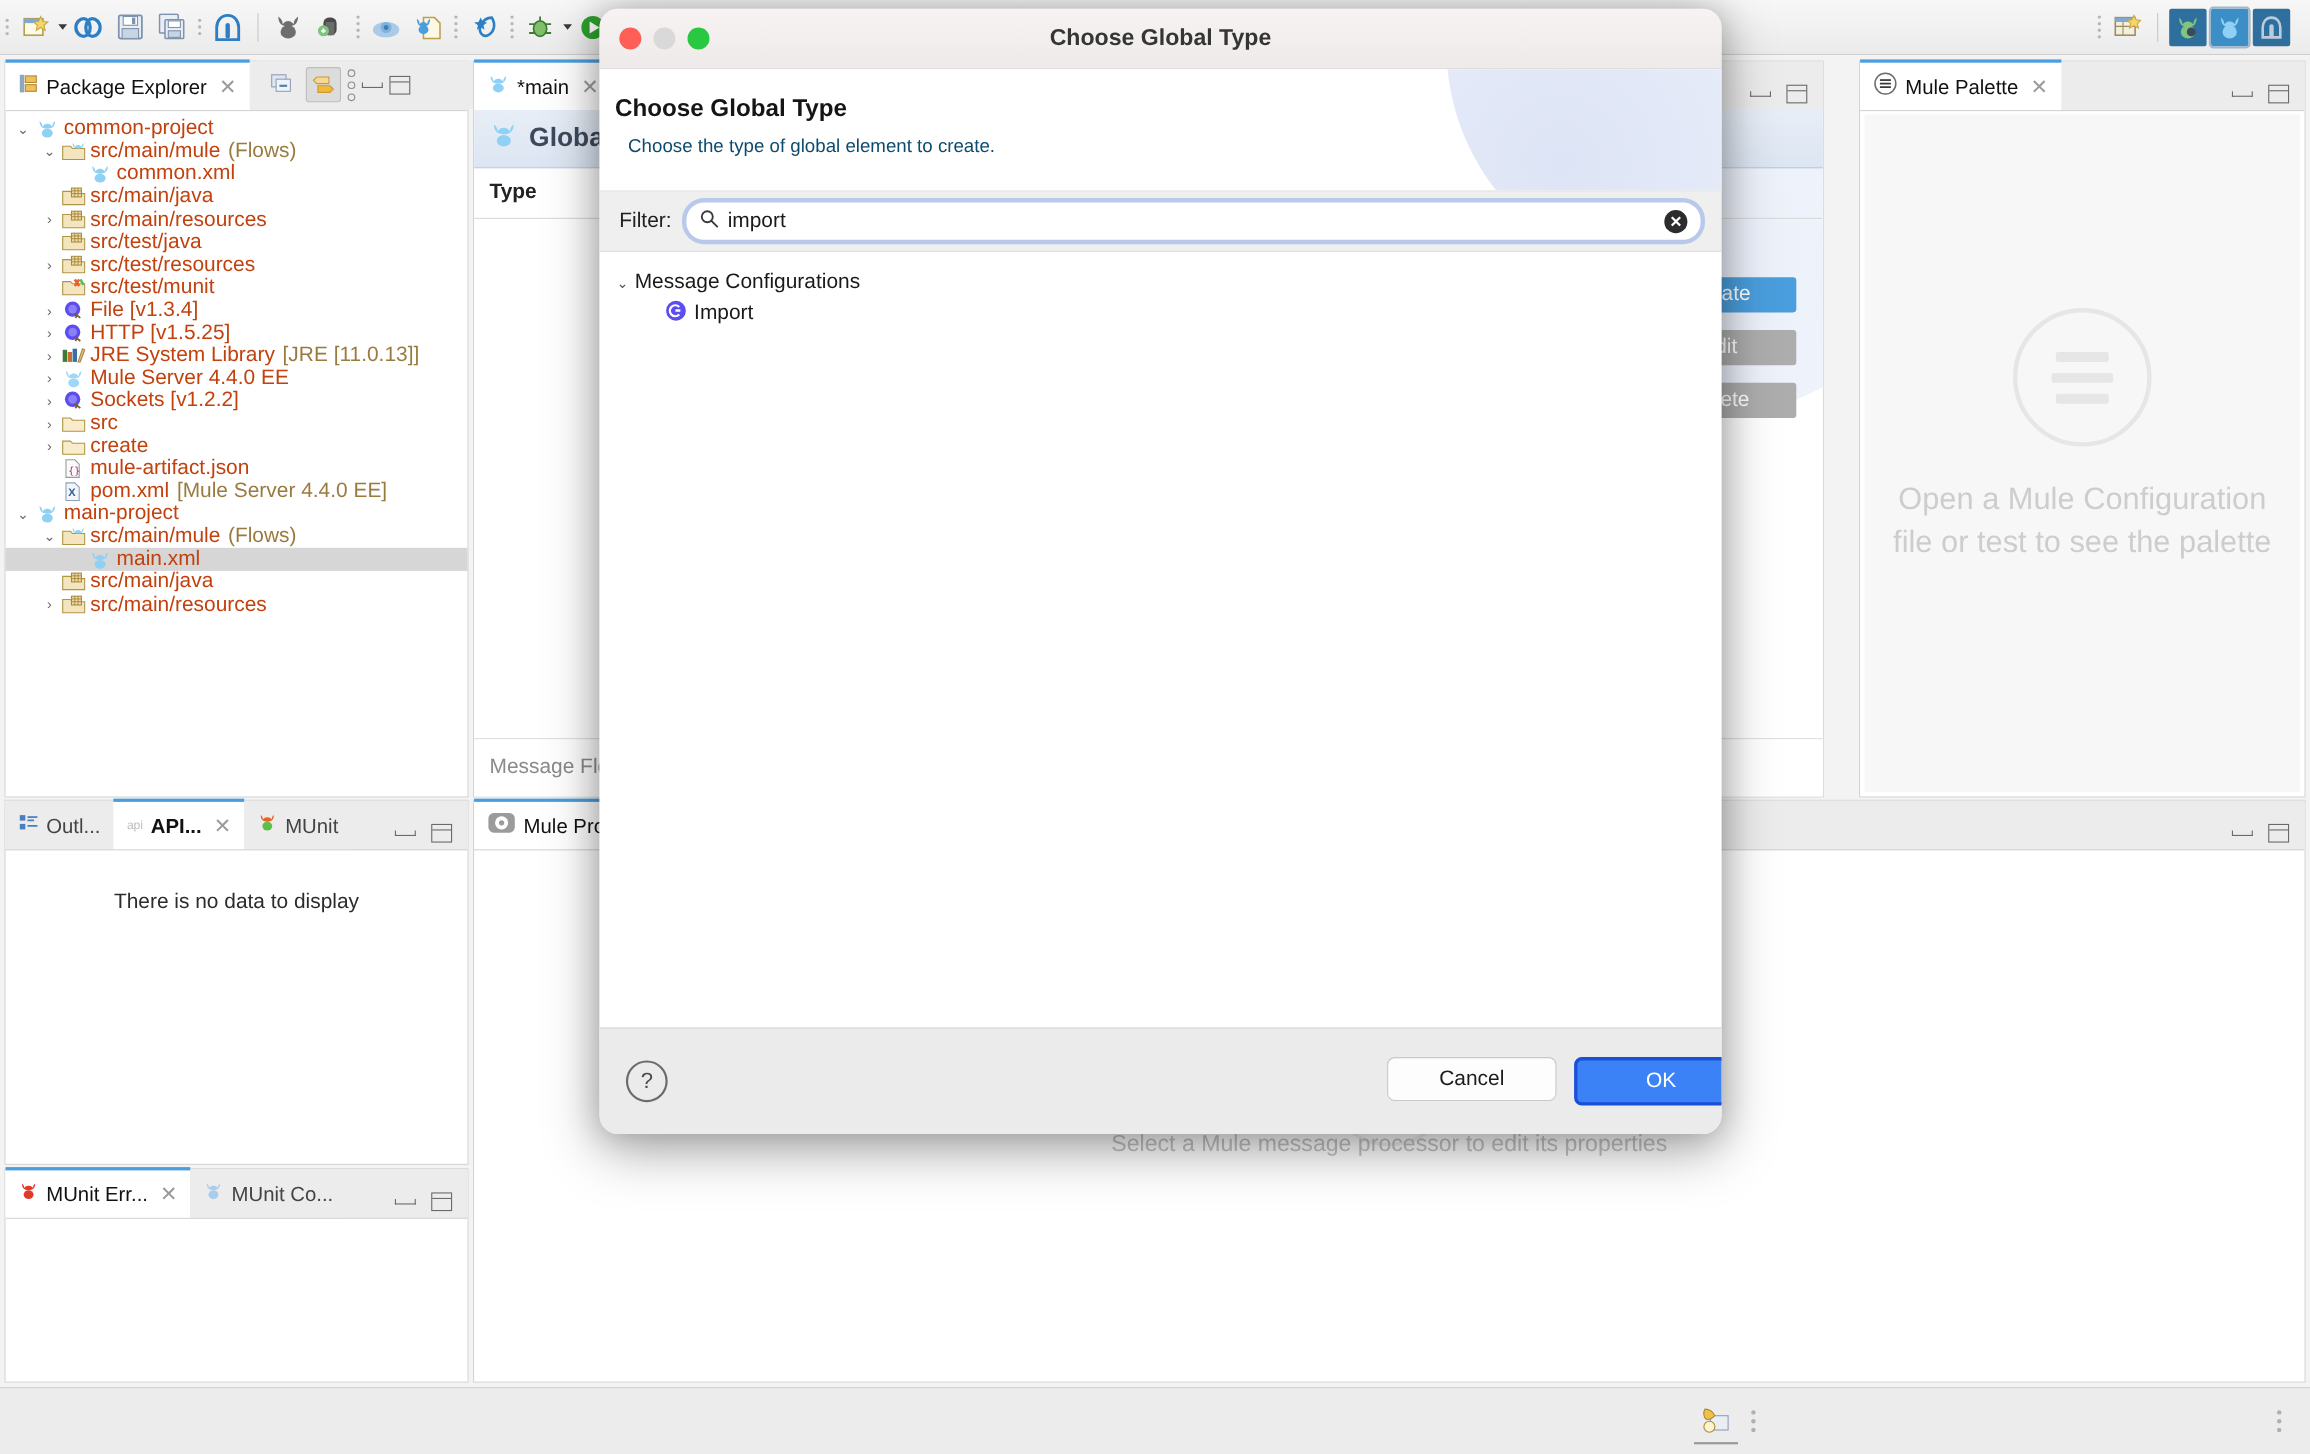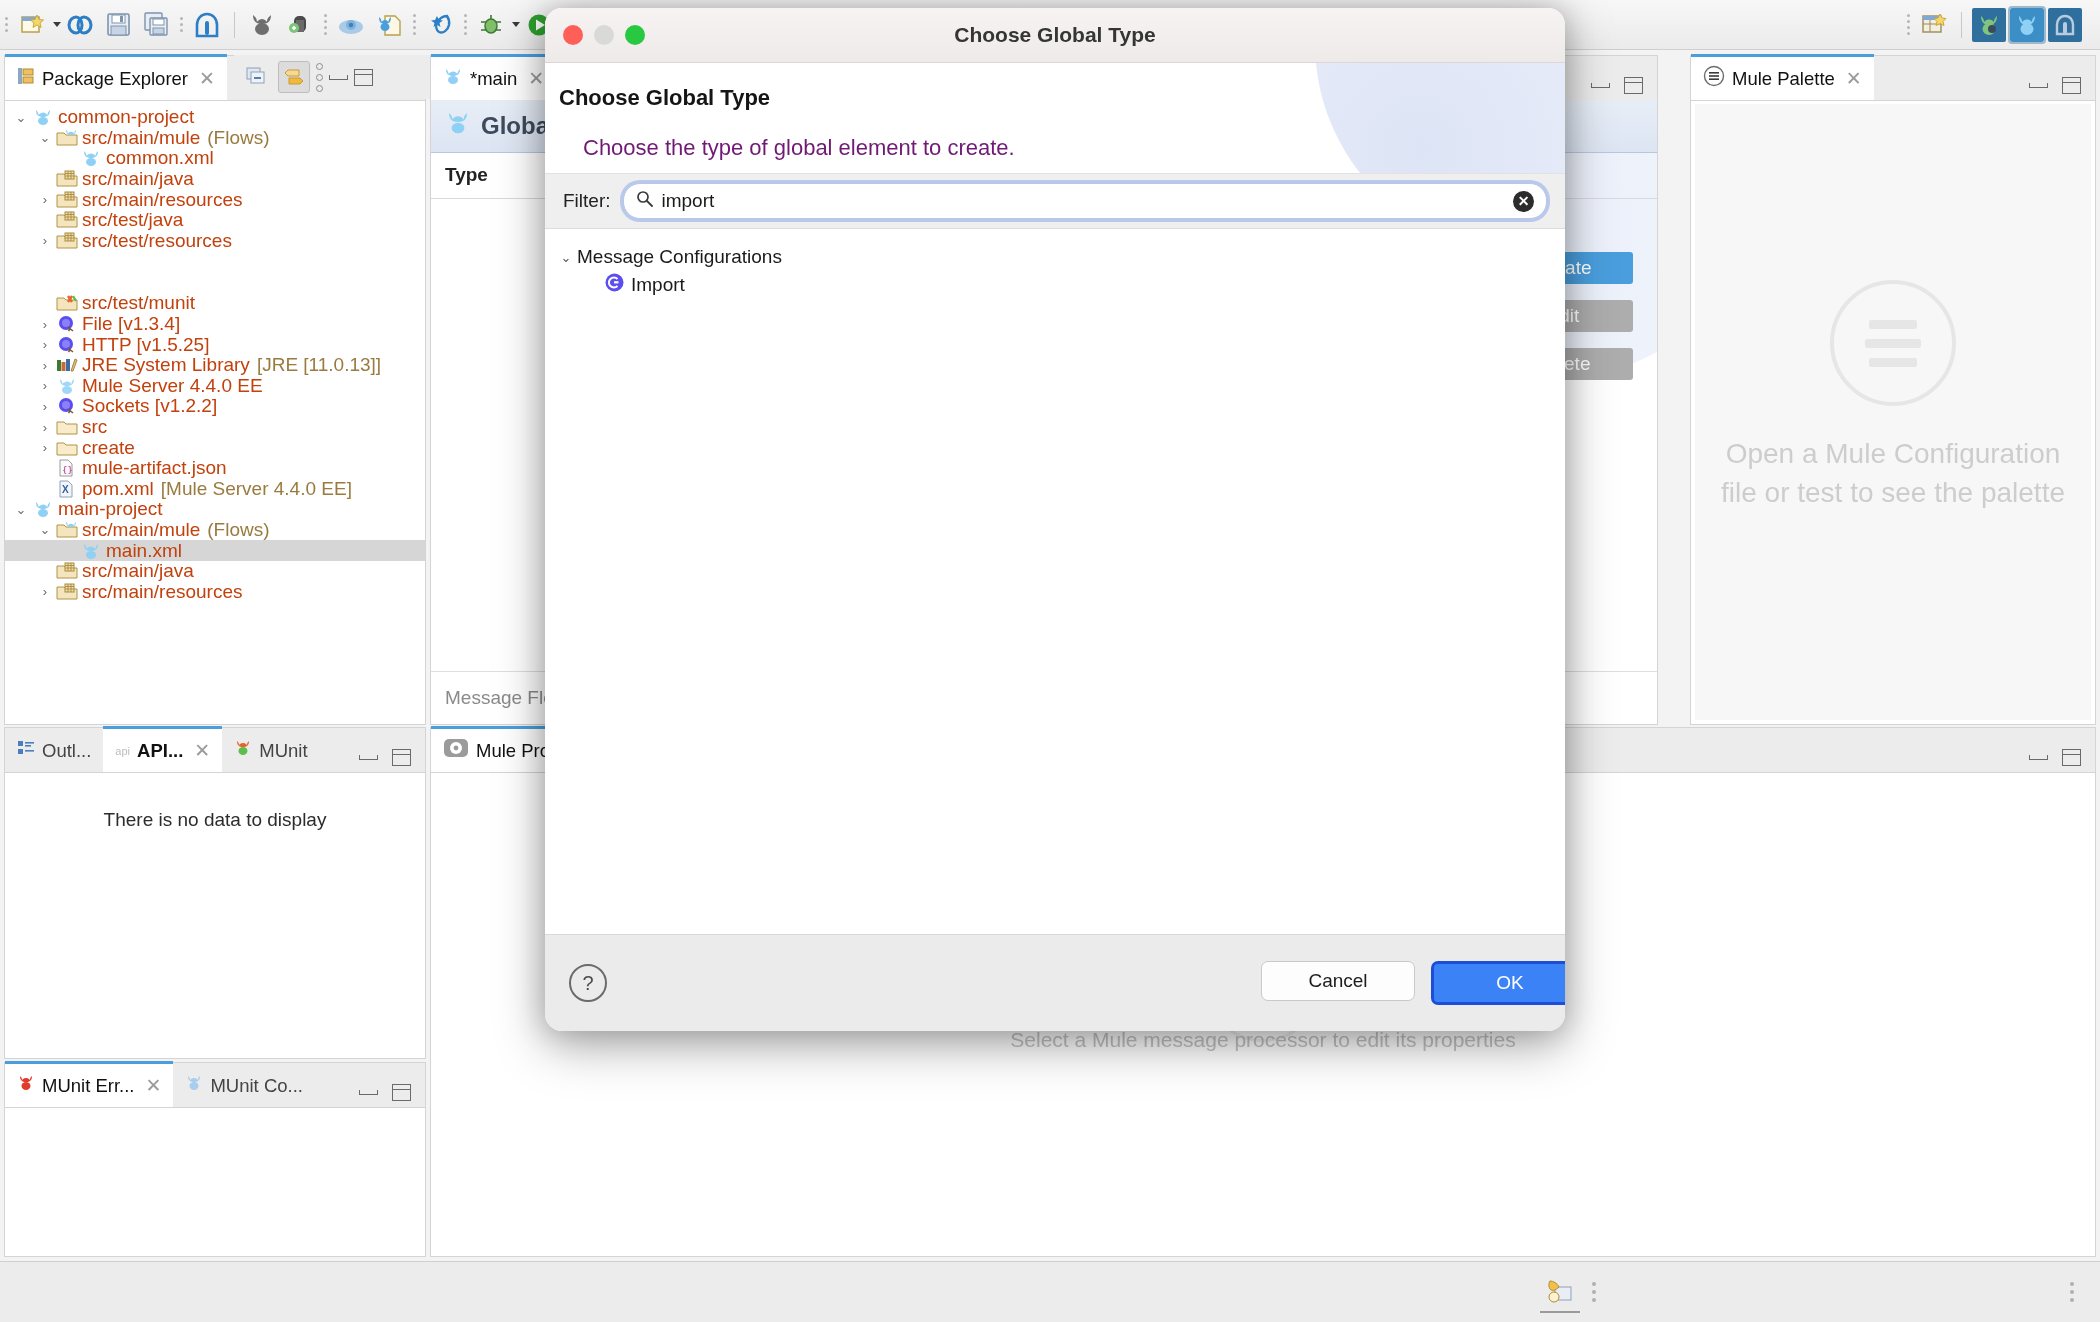--- a/index.html
+++ b/index.html
@@ -190,21 +190,21 @@
   .traffic{display:flex;gap:11px;padding-left:18px;}
   .tl{width:20px;height:20px;border-radius:50%;}
   .tl.r{background:#ff5f57;}
   .tl.y{background:#d9d9d9;}
   .tl.g{background:#28c840;}
   .dlg-title{
     position:absolute;left:0;right:0;text-align:center;font-size:21px;font-weight:bold;color:#353535;
   }
   .dlg-head{position:relative;height:110px;background:#fff;overflow:hidden;}
   .dlg-head h2{margin:0;padding:22px 0 0 14px;font-size:22px;font-weight:bold;color:#151515;}
-  .dlg-head p{margin:12px;padding:12px 0 0 26px;font-size:22px;color:#701a75;}
+  .dlg-head p{margin:0;padding:12px 0 0 26px;font-size:17px;color:#0c4a6e;}
   .dlg-deco{
     position:absolute;right:-170px;top:-230px;width:420px;height:420px;border-radius:50%;
     background:radial-gradient(circle at 25% 75%, #dde4f5 0%, #e9eefa 55%, #f5f7fd 100%);
   }
   .filter-bar{
     height:54px;background:#efefef;border-top:1px solid #e2e2e2;border-bottom:1px solid #dcdcdc;
     display:flex;align-items:center;padding:0 18px;gap:12px;
   }
   .filter-label{font-size:19px;color:#212121;}
   .search-wrap{
@@ -491,21 +491,21 @@
           <span class="arrow">›</span>
           <span class="tico">
             <svg width="22" height="18" viewBox="0 0 22 18">
               <path d="M1 4h7l2 2h11v10H1z" fill="#f5e5bf" stroke="#b09545"></path>
               <rect x="9" y="1" width="9" height="8" fill="#f0dcae" stroke="#a88c3c"></rect>
               <path d="M9 3.5h9M9 6h9M12 1v8M15 1v8" stroke="#a88c3c" stroke-width=".9"></path>
             </svg>
           </span>
           <span class="tlabel">src/test/resources</span>
         </div>
-        <div class="trow" style="padding-left: 30px; margin-top: 42px;">
+        <div class="trow" style="padding-left: 30px;">
           <span class="arrow"></span>
           <span class="tico">
             <svg width="22" height="18" viewBox="0 0 22 18">
               <path d="M1 4h7l2 2h11v10H1z" fill="#f5e5bf" stroke="#b09545"></path>
               <path d="M12 2l4 6M16 2l-4 6" stroke="#e8632a" stroke-width="2.4"></path>
               <path d="M17 2l3 5" stroke="#5bbf4a" stroke-width="2.4"></path>
             </svg>
           </span>
           <span class="tlabel">src/test/munit</span>
         </div>

